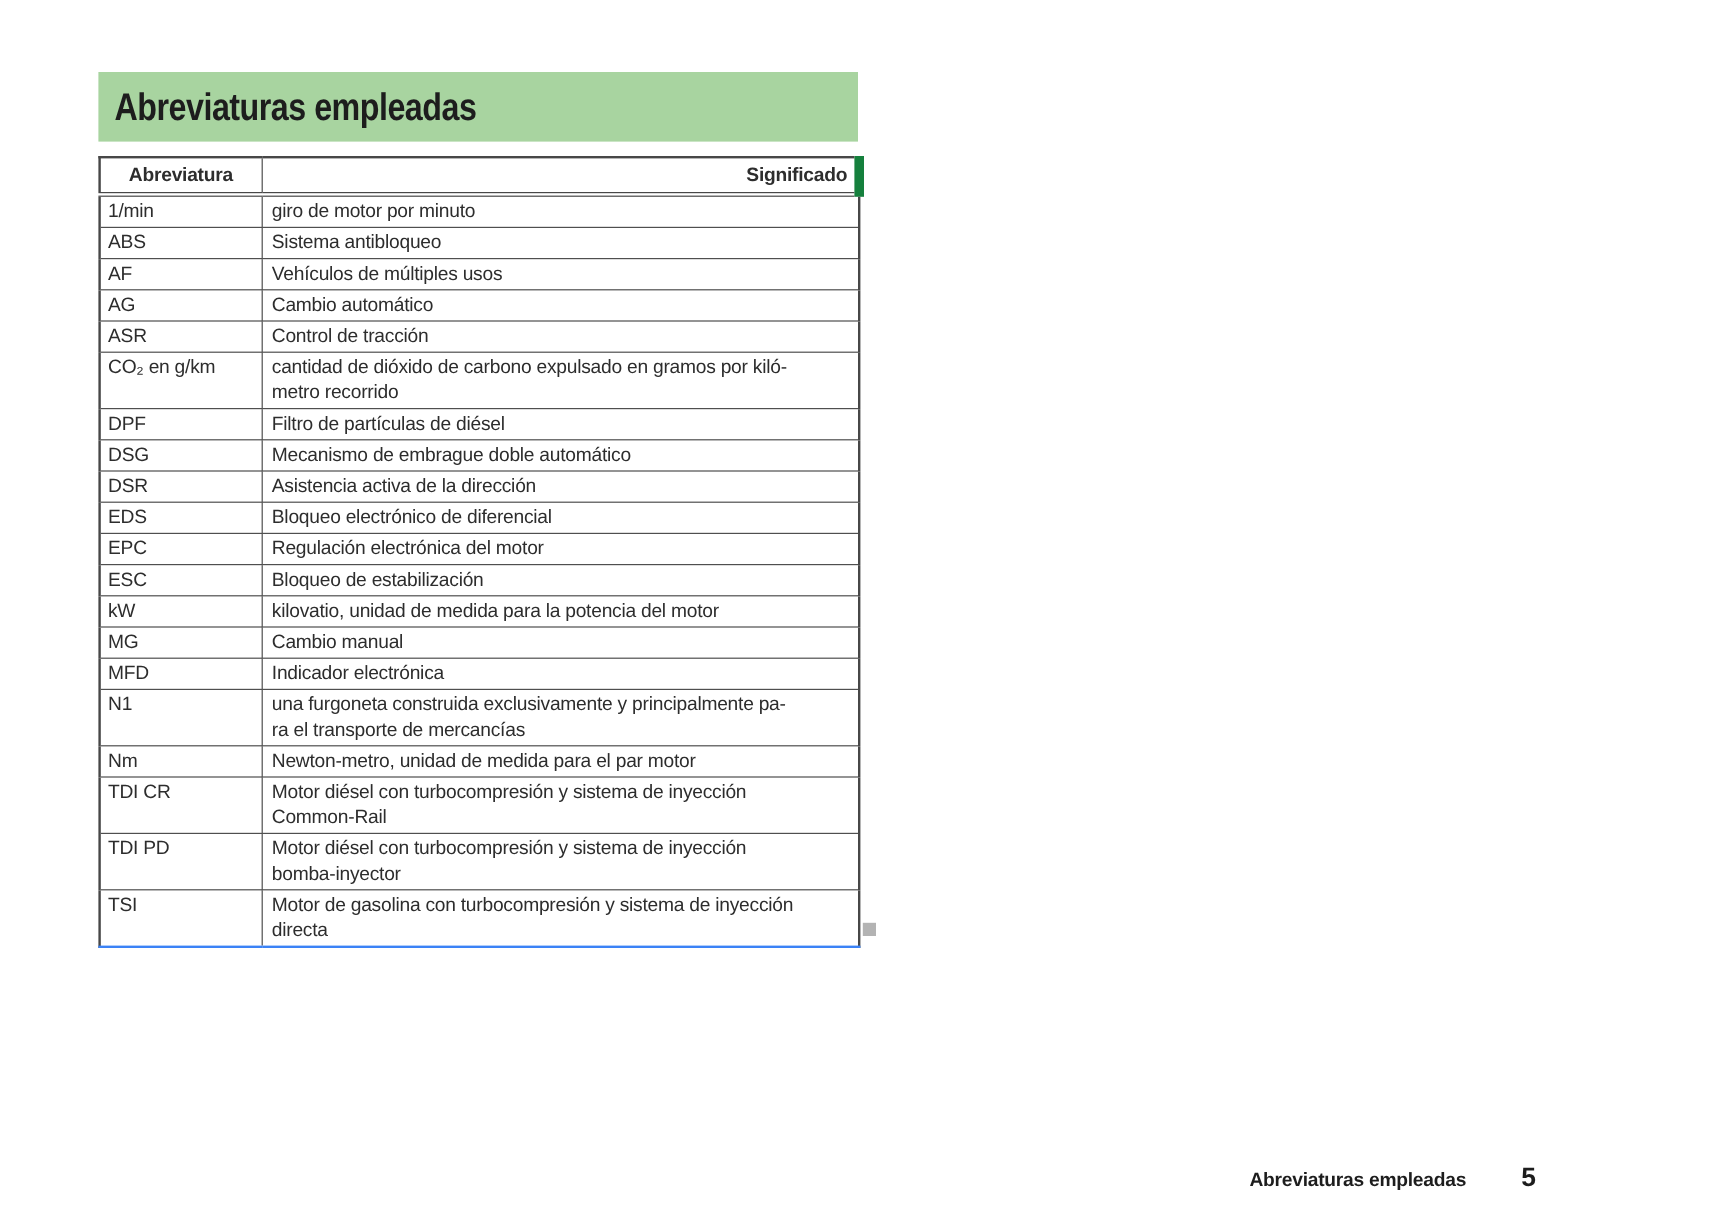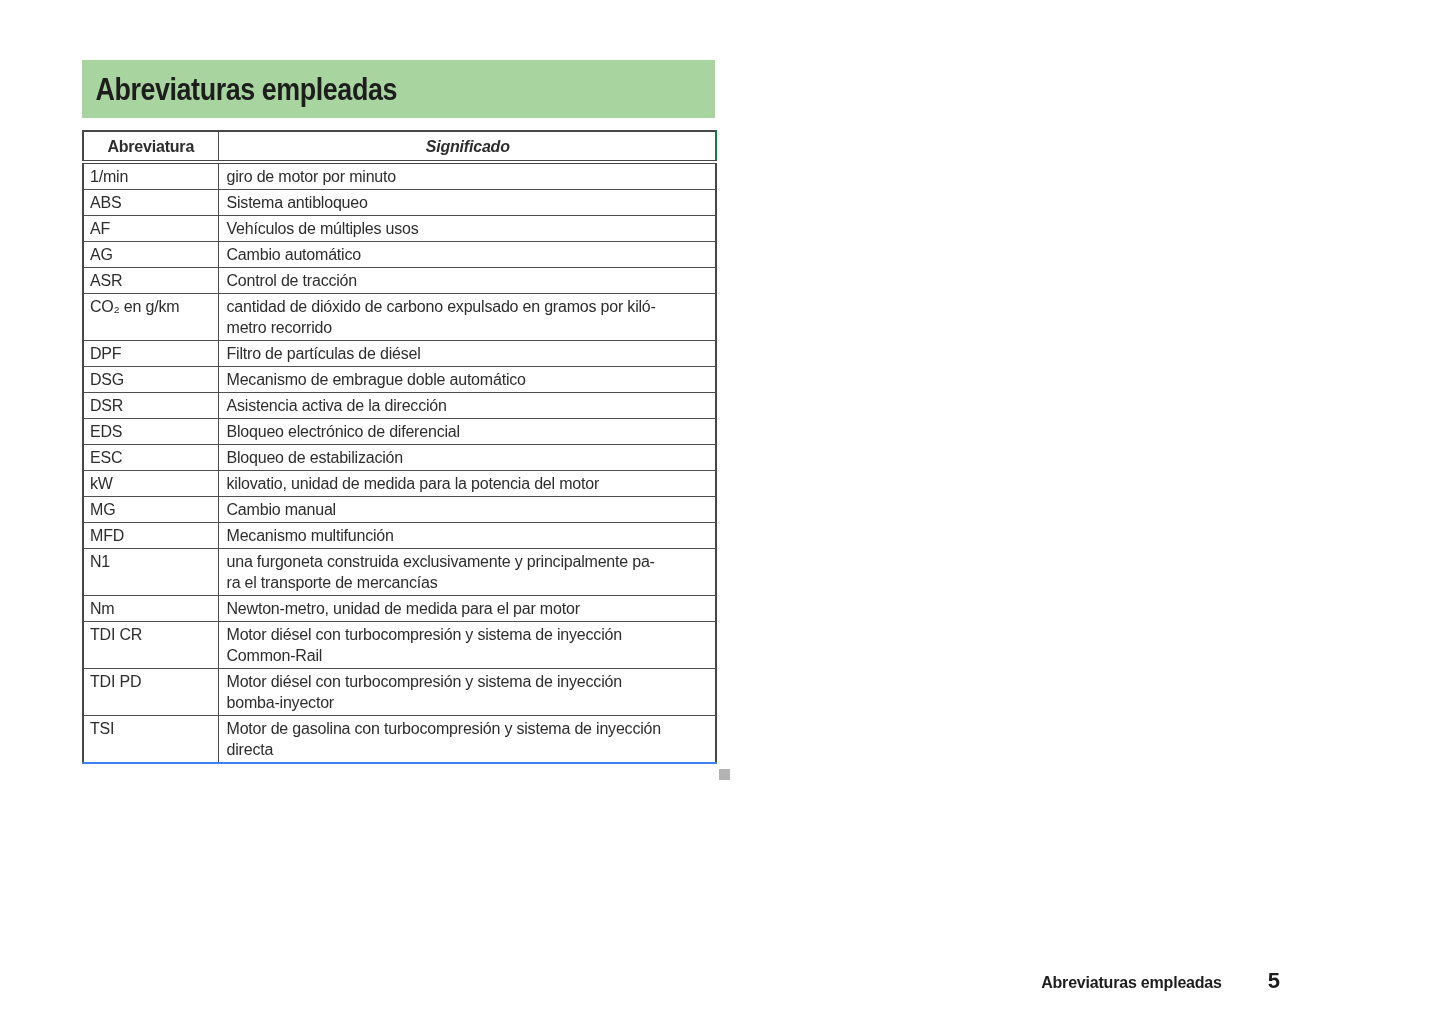--- a/index.html
+++ b/index.html
@@ -58,24 +58,23 @@
     border-top: 2px solid #474747;
     border-bottom: 4px double #474747;
     padding-top: 4px;
     padding-bottom: 3px;
   }
   table.abbr-table thead th:first-child {
     text-align: center;
     border-left: 2px solid #474747;
   }
   table.abbr-table thead th:last-child {
-    text-align: center;
-    border-right: 2px solid #15803d;
+    text-align: right;
+    border-right: 8px solid #15803d;
     padding-left: 8px;
-    font-style: italic;
   }
   table.abbr-table td.abbr-cell {
     text-align: left;
     border-left: 2px solid #474747;
   }
   table.abbr-table td.meaning-cell {
     text-align: left;
     border-right: 2px solid #474747;
     padding-left: 8px;
     white-space: pre-line;
@@ -167,34 +166,38 @@
         </tr>
         <tr>
           <td class="abbr-cell">DSR</td>
           <td class="meaning-cell">Asistencia activa de la dirección</td>
         </tr>
         <tr>
           <td class="abbr-cell">EDS</td>
           <td class="meaning-cell">Bloqueo electrónico de diferencial</td>
         </tr>
         <tr>
+          <td class="abbr-cell">EPC</td>
+          <td class="meaning-cell">Regulación electrónica del motor</td>
+        </tr>
+        <tr>
           <td class="abbr-cell">ESC</td>
           <td class="meaning-cell">Bloqueo de estabilización</td>
         </tr>
         <tr>
           <td class="abbr-cell">kW</td>
           <td class="meaning-cell">kilovatio, unidad de medida para la potencia del motor</td>
         </tr>
         <tr>
           <td class="abbr-cell">MG</td>
           <td class="meaning-cell">Cambio manual</td>
         </tr>
         <tr>
           <td class="abbr-cell">MFD</td>
-          <td class="meaning-cell">Mecanismo multifunción</td>
+          <td class="meaning-cell">Indicador electrónica</td>
         </tr>
         <tr>
           <td class="abbr-cell">N1</td>
           <td class="meaning-cell">una furgoneta construida exclusivamente y principalmente pa-
 ra el transporte de mercancías</td>
         </tr>
         <tr>
           <td class="abbr-cell">Nm</td>
           <td class="meaning-cell">Newton-metro, unidad de medida para el par motor</td>
         </tr>

